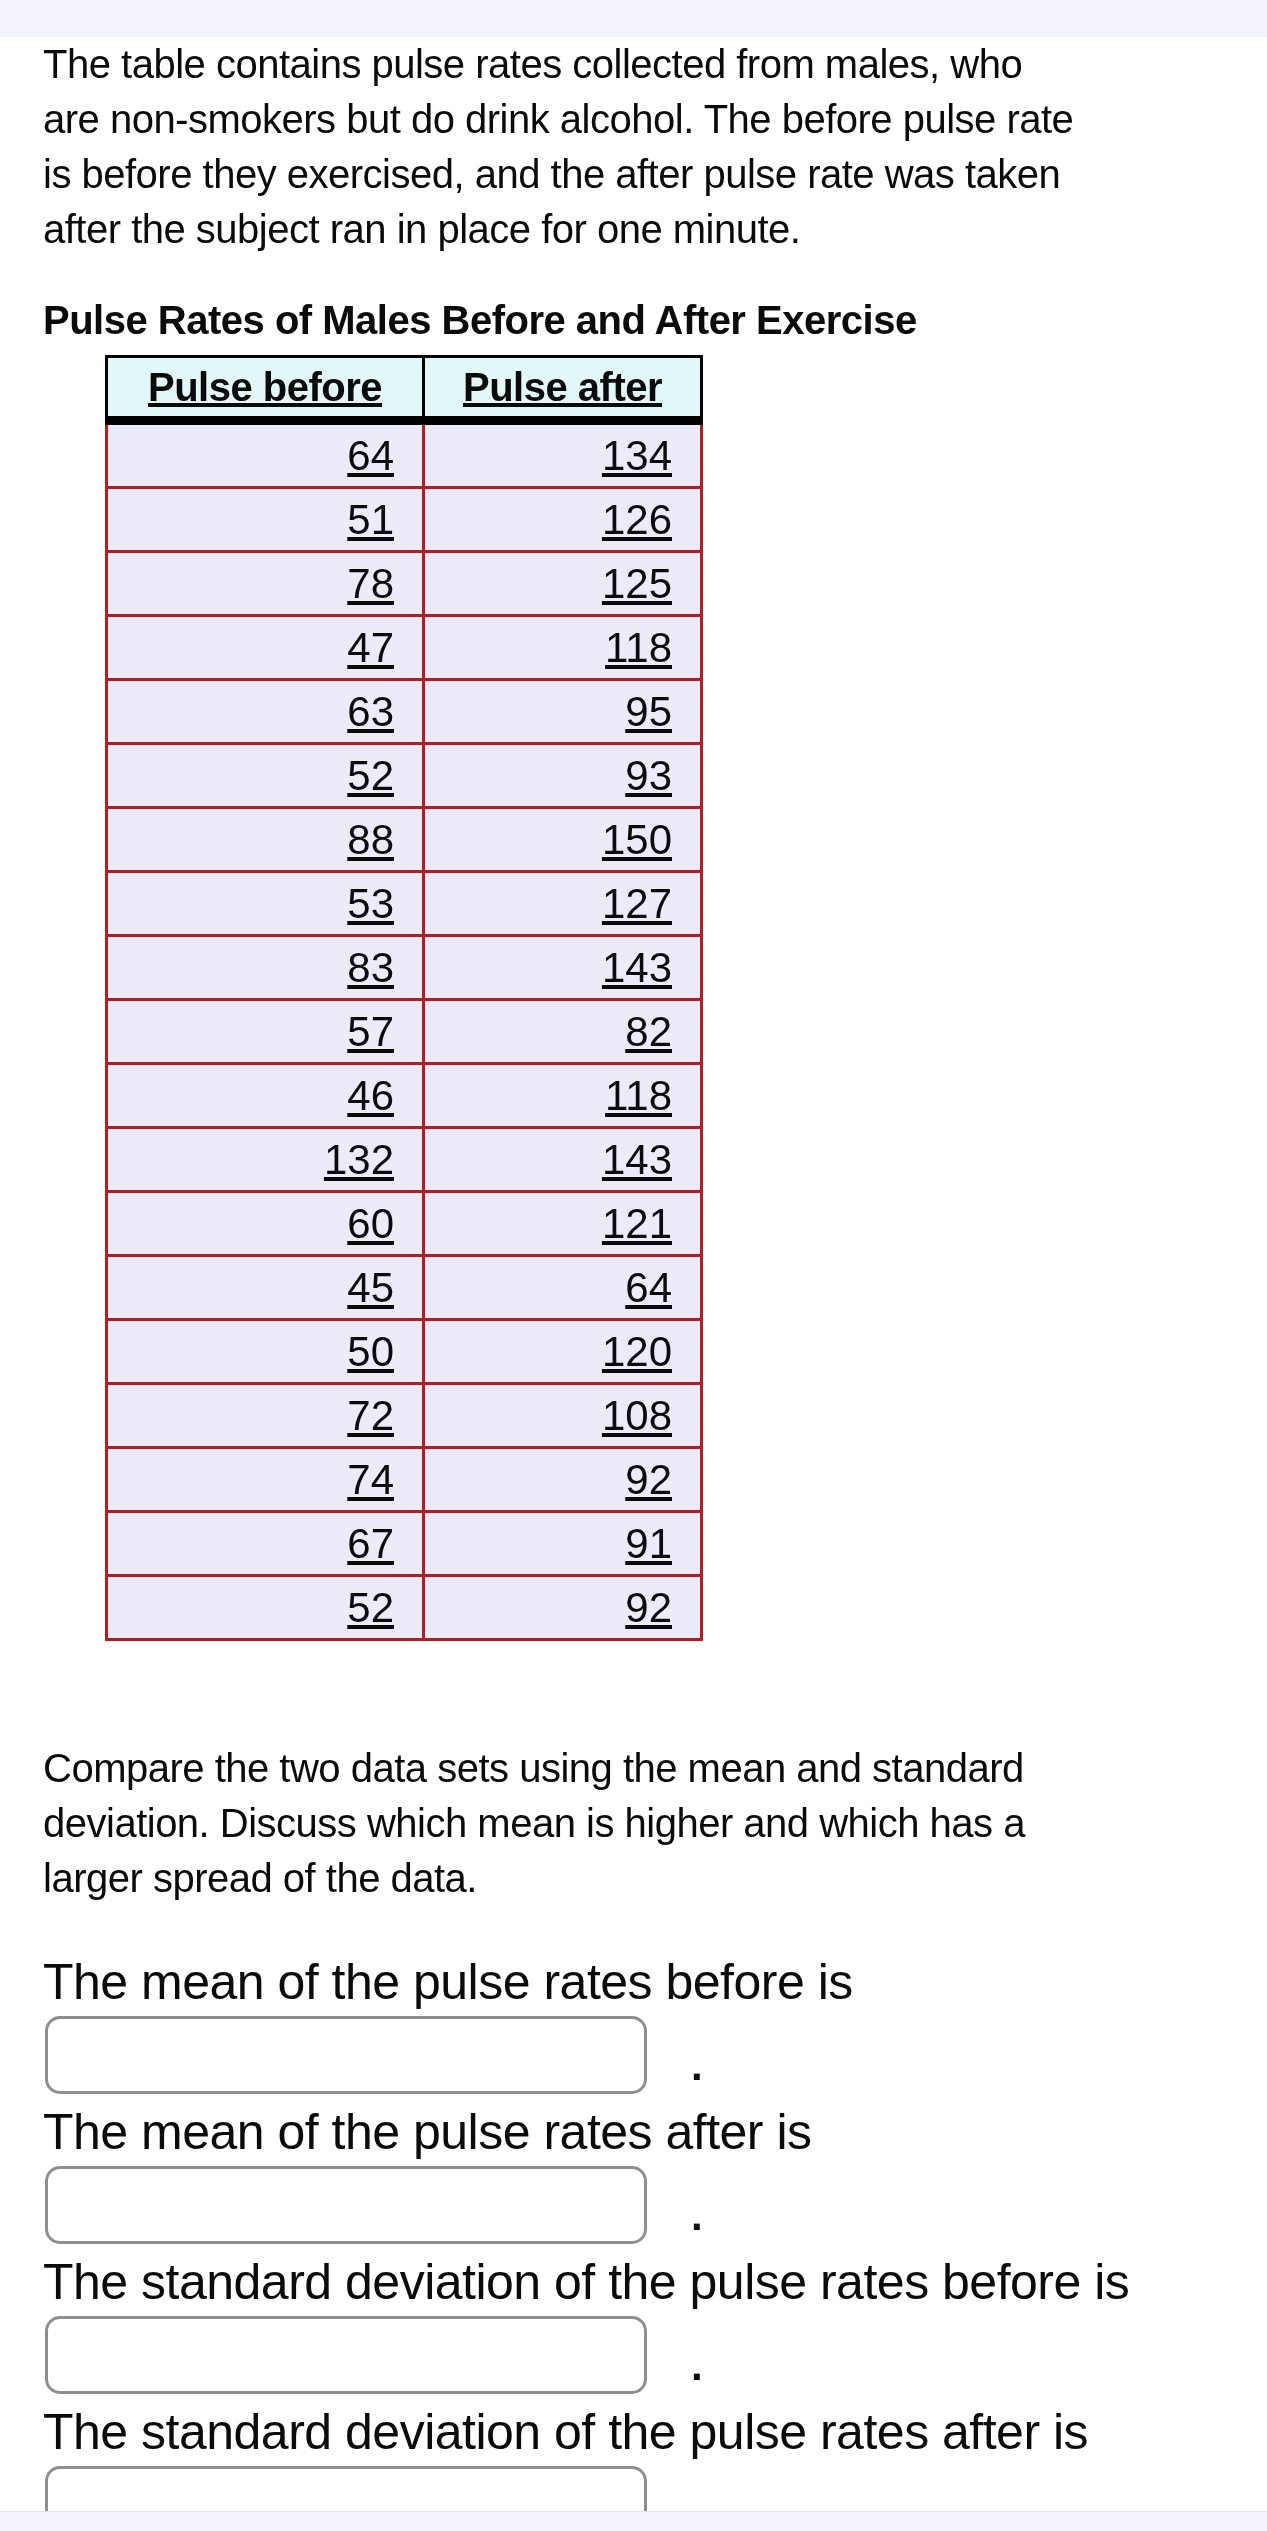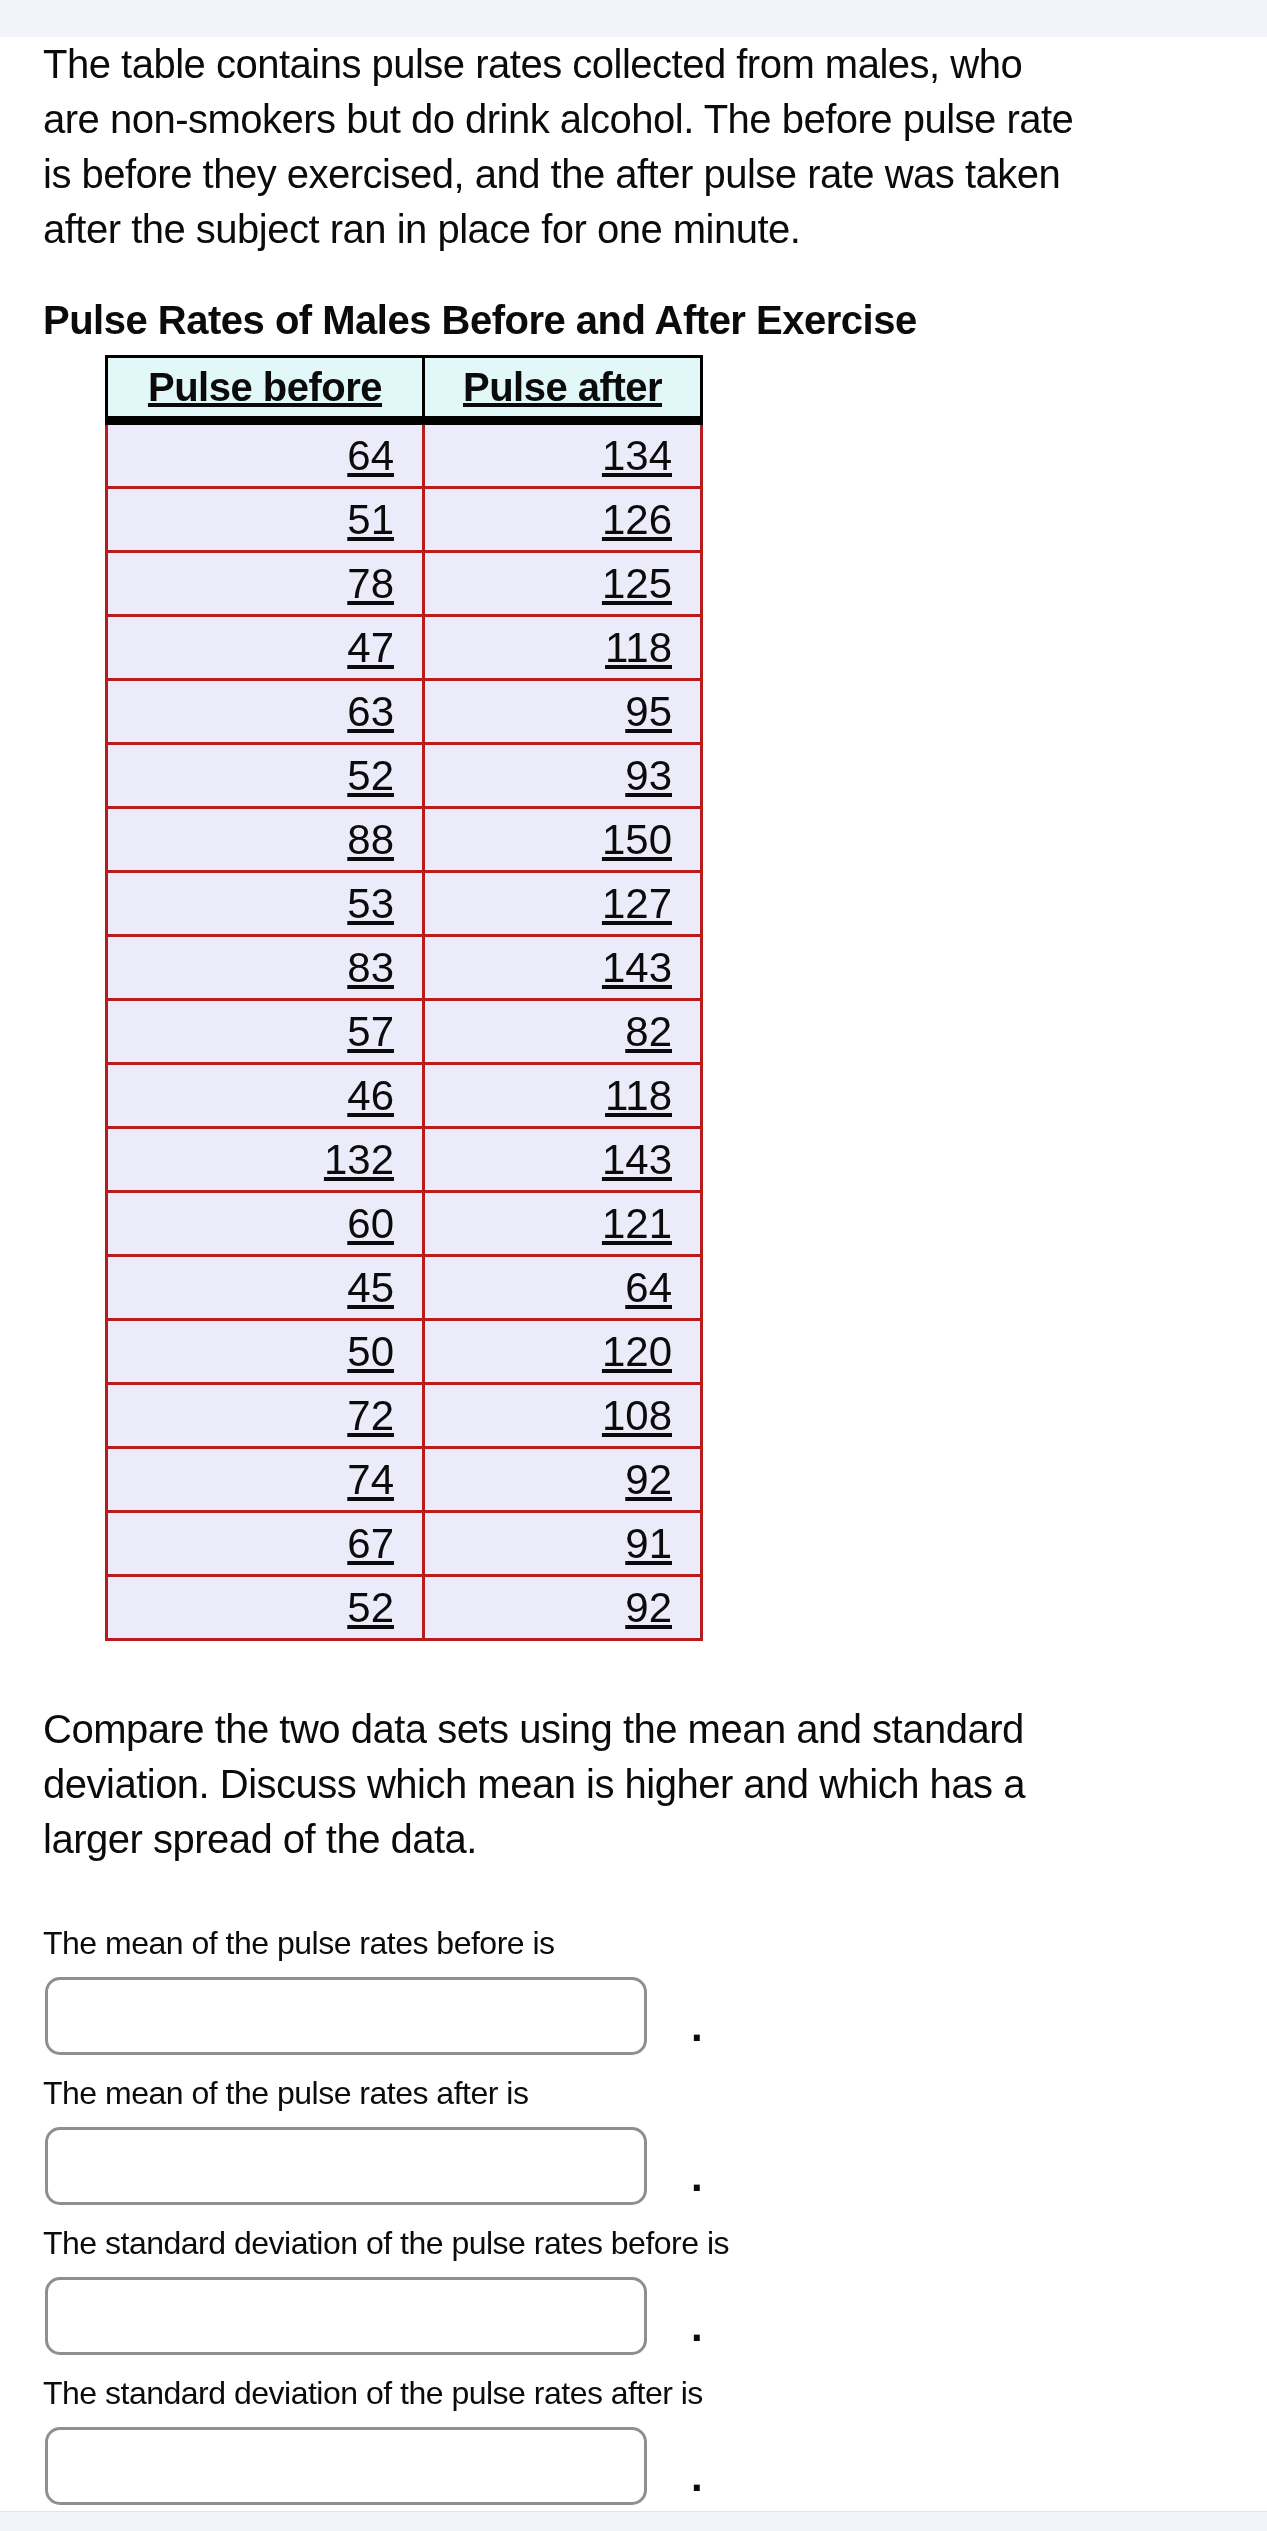--- a/index.html
+++ b/index.html
@@ -70,30 +70,30 @@
   table.pulse-table td {
     background: #ebebfa;
     border: 3px solid #b91c1c;
     height: 59px;
     font-size: 42px;
     text-align: right;
     padding-right: 28px;
     vertical-align: middle;
   }
   .question {
-    margin-top: 61px;
+    margin-top: 100px;
     font-size: 40px;
     line-height: 55px;
     letter-spacing: -0.5px;
   }
   .answers {
     margin-top: 52px;
   }
   .answer-label {
-    font-size: 32px;
+    font-size: 50px;
     line-height: 48px;
     margin-top: 14px;
     letter-spacing: -0.5px;
   }
   .answer-row {
     display: flex;
     align-items: center;
     margin-top: 10px;
   }
   .answer-input {

